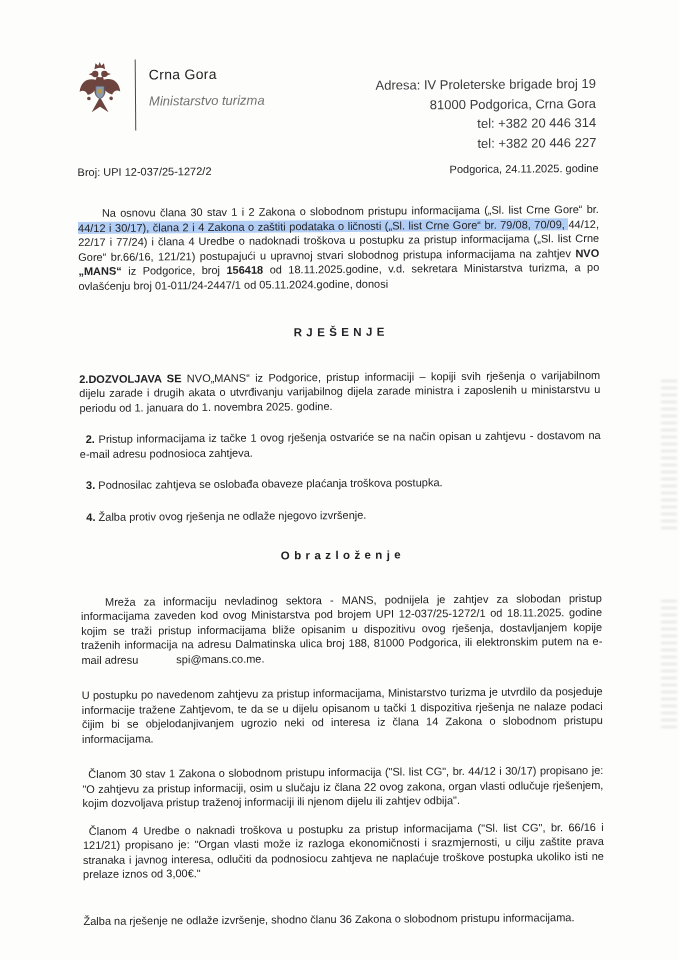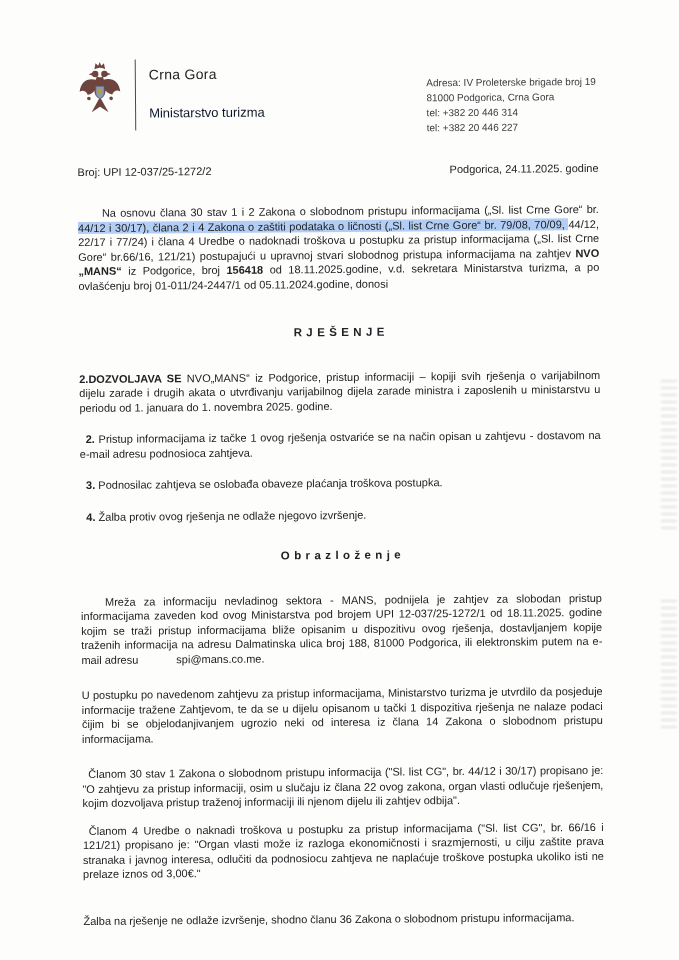--- a/index.html
+++ b/index.html
@@ -22,22 +22,22 @@
     padding: 58px 78px 0 80px;
     transform: rotate(-0.45deg);
     transform-origin: 50% 50%;
   }
   
   .doc-header { position: relative; display: flex; align-items: flex-start; height: 80px; }
   .emblem { width: 46px; height: 71px; margin-right: 12px; flex: 0 0 auto; }
   .hdr-divider { width: 1px; height: 71px; background: #4a4a4a; margin-right: 13px; flex: 0 0 auto; }
   .org { padding-top: 7px; }
   .org-country { font-size: 14px; letter-spacing: 0.3px; color: #1d1d20; }
-  .org-ministry { font-size: 13px; margin-top: 23px; color: #0f172a; }
-  .addr { position: absolute; right: 2px; top: 18px; text-align: left; font-size: 10px; line-height: 1.5; color: #3c3c40; }
+  .org-ministry { font-size: 13px; margin-top: 11px; color: #737373; font-style: italic; }
+  .addr { position: absolute; right: 2px; top: 18px; text-align: right; font-size: 13px; line-height: 1.5; color: #3c3c40; }
   
   .meta { display: flex; justify-content: space-between; margin-top: 26px; font-size: 11px; color: #222226; }
   
   p, .heading { font-size: 11px; line-height: 14.5px; color: #222226; }
   p { text-align: justify; }
   .indent { text-indent: 24px; }
   .small-indent { text-indent: 6px; }
   .b { font-weight: bold; }
   .u { cursor: pointer; margin-left: 35px; }
   .sel { background: #b3cef5; }

